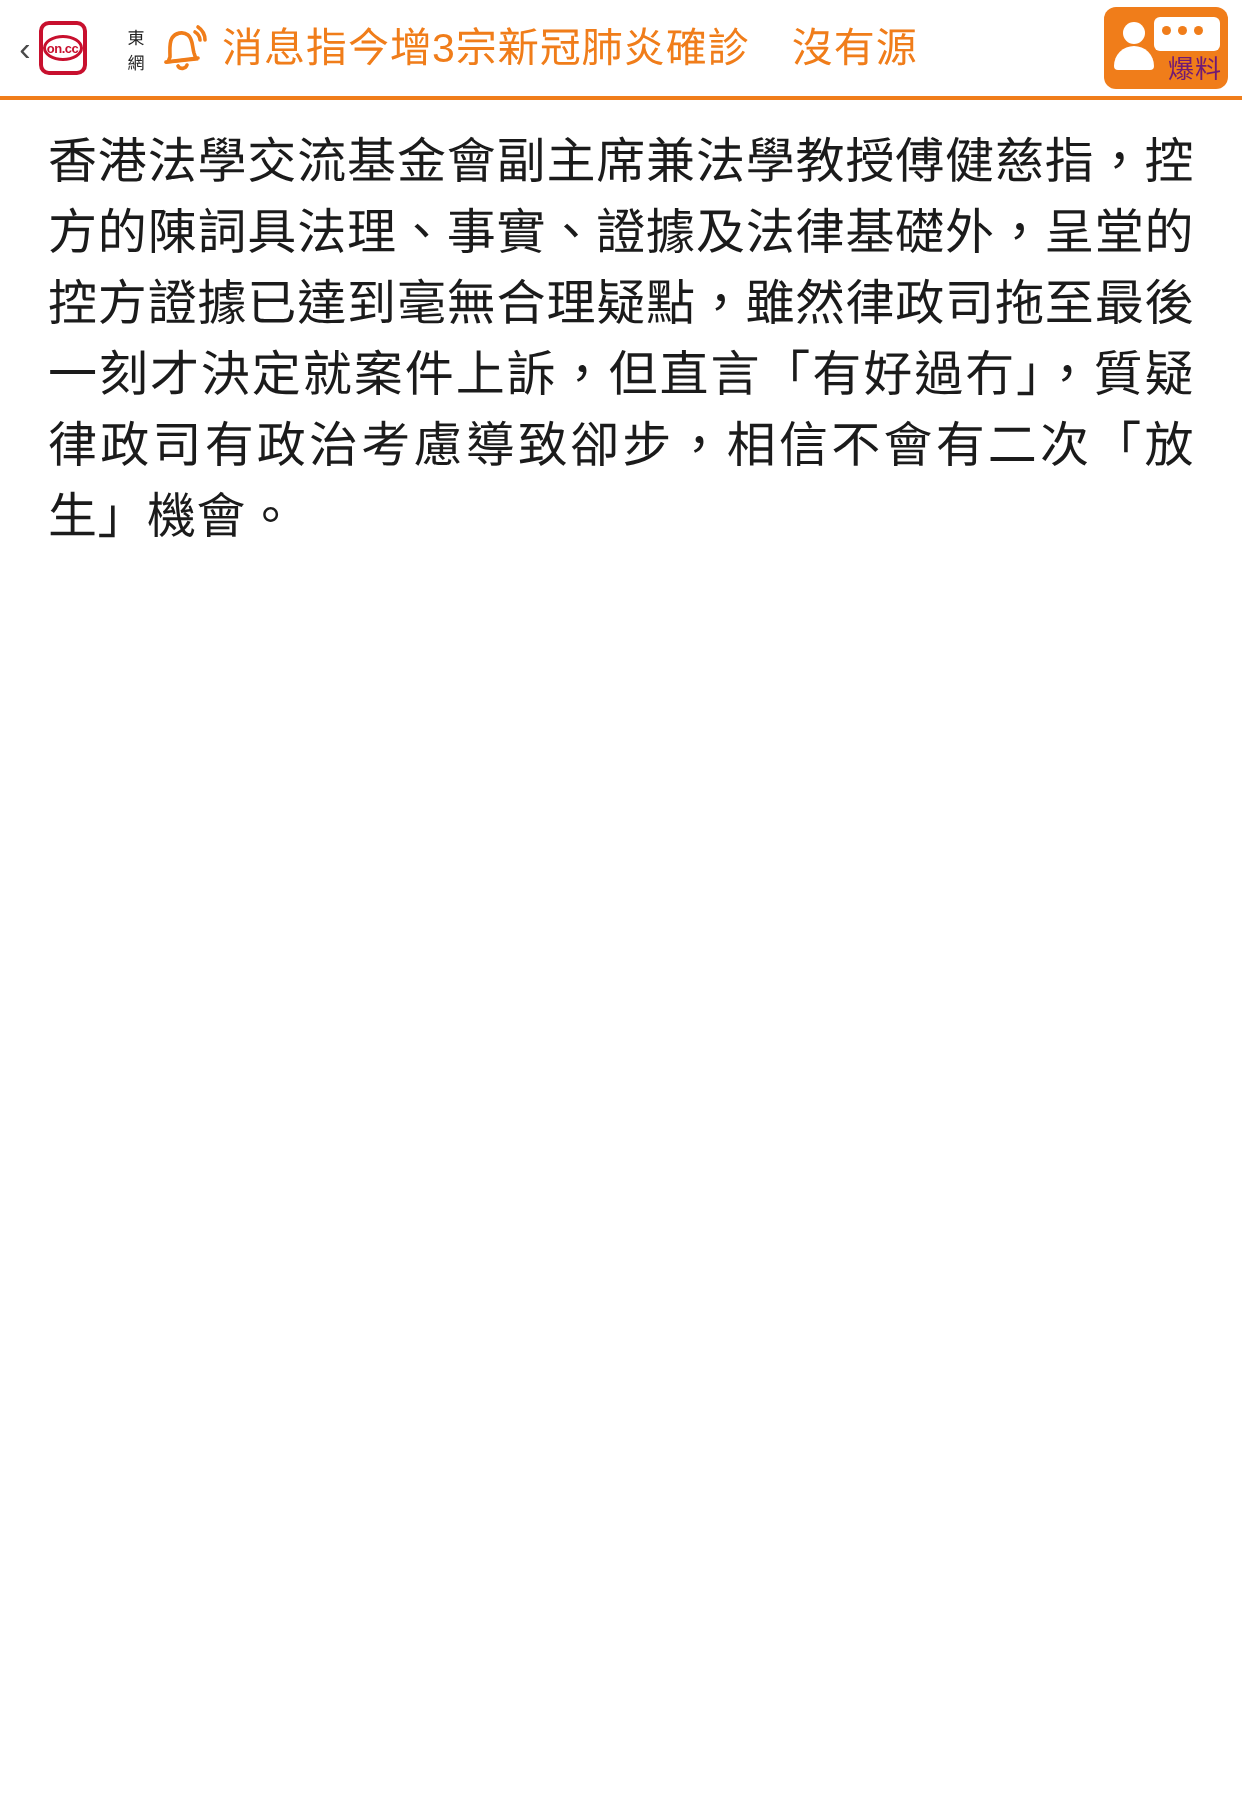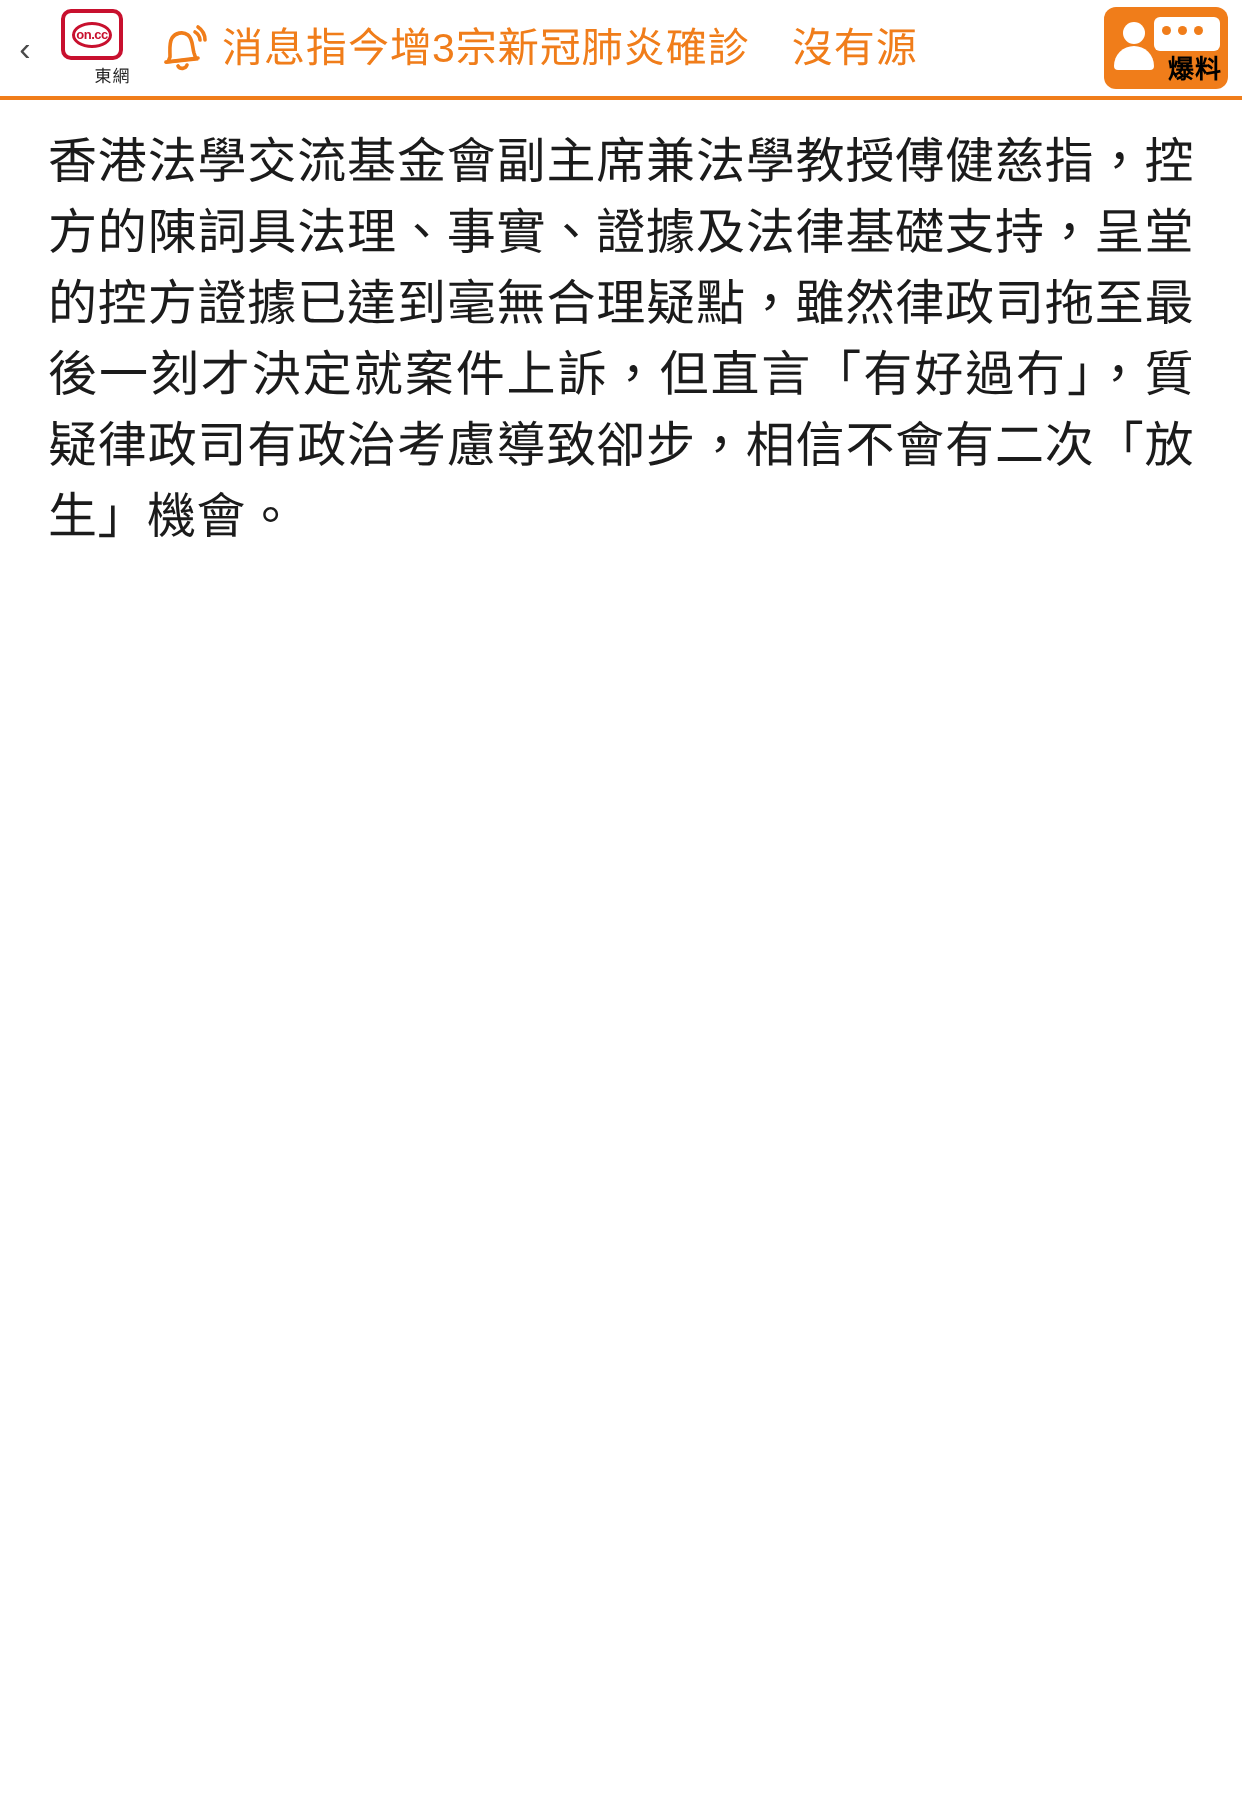--- a/index.html
+++ b/index.html
@@ -36,21 +36,21 @@
     line-height: 1;
     padding-left: 6px;
     box-sizing: border-box;
   }
   .oncc-logo {
     width: 92px;
     min-width: 92px;
     height: 78px;
     margin-left: 2px;
     display: flex;
-    flex-direction: column;
+    flex-direction: row;
     align-items: center;
     justify-content: center;
   }
   .oncc-box {
     width: 62px;
     height: 54px;
     border: 4px solid #c8102e;
     border-radius: 10px;
     display: flex;
     align-items: center;
@@ -158,23 +158,23 @@
     display: block;
     width: 9px;
     height: 9px;
     background: #f07d1a;
     border-radius: 50%;
   }
   .broke-label {
     position: absolute;
     right: 6px;
     bottom: 4px;
-    color: #000000;
+    color: #701a75;
     font-size: 26px;
-    font-weight: bold;
+    font-weight: normal;
     letter-spacing: 1px;
     text-align: right;
   }
 
   
   .article {
     padding: 26px 48px 0 48px;
     box-sizing: border-box;
   }
   .article p {
@@ -227,14 +227,14 @@
           <i></i>
           <i></i>
           <i></i>
         </span>
     </div>
     <span class="broke-label">爆料</span>
   </div>
 </div>
 
 <div class="article">
-  <p>香港法學交流基金會副主席兼法學教授傅健慈指，控方的陳詞具法理、事實、證據及法律基礎支持，呈堂的控方證據已達到毫無合理疑點，雖然律政司拖至最後一刻才決定就案件上訴，但直言「有好過冇」，質疑律政司有政治考慮導致卻步，相信不會有二次「放生」機會。</p>
+  <p>香港法學交流基金會副主席兼法學教授傅健慈指，控方的陳詞具法理、事實、證據及法律基礎外，呈堂的控方證據已達到毫無合理疑點，雖然律政司拖至最後一刻才決定就案件上訴，但直言「有好過冇」，質疑律政司有政治考慮導致卻步，相信不會有二次「放生」機會。</p>
 </div>
 
 </body></html>

